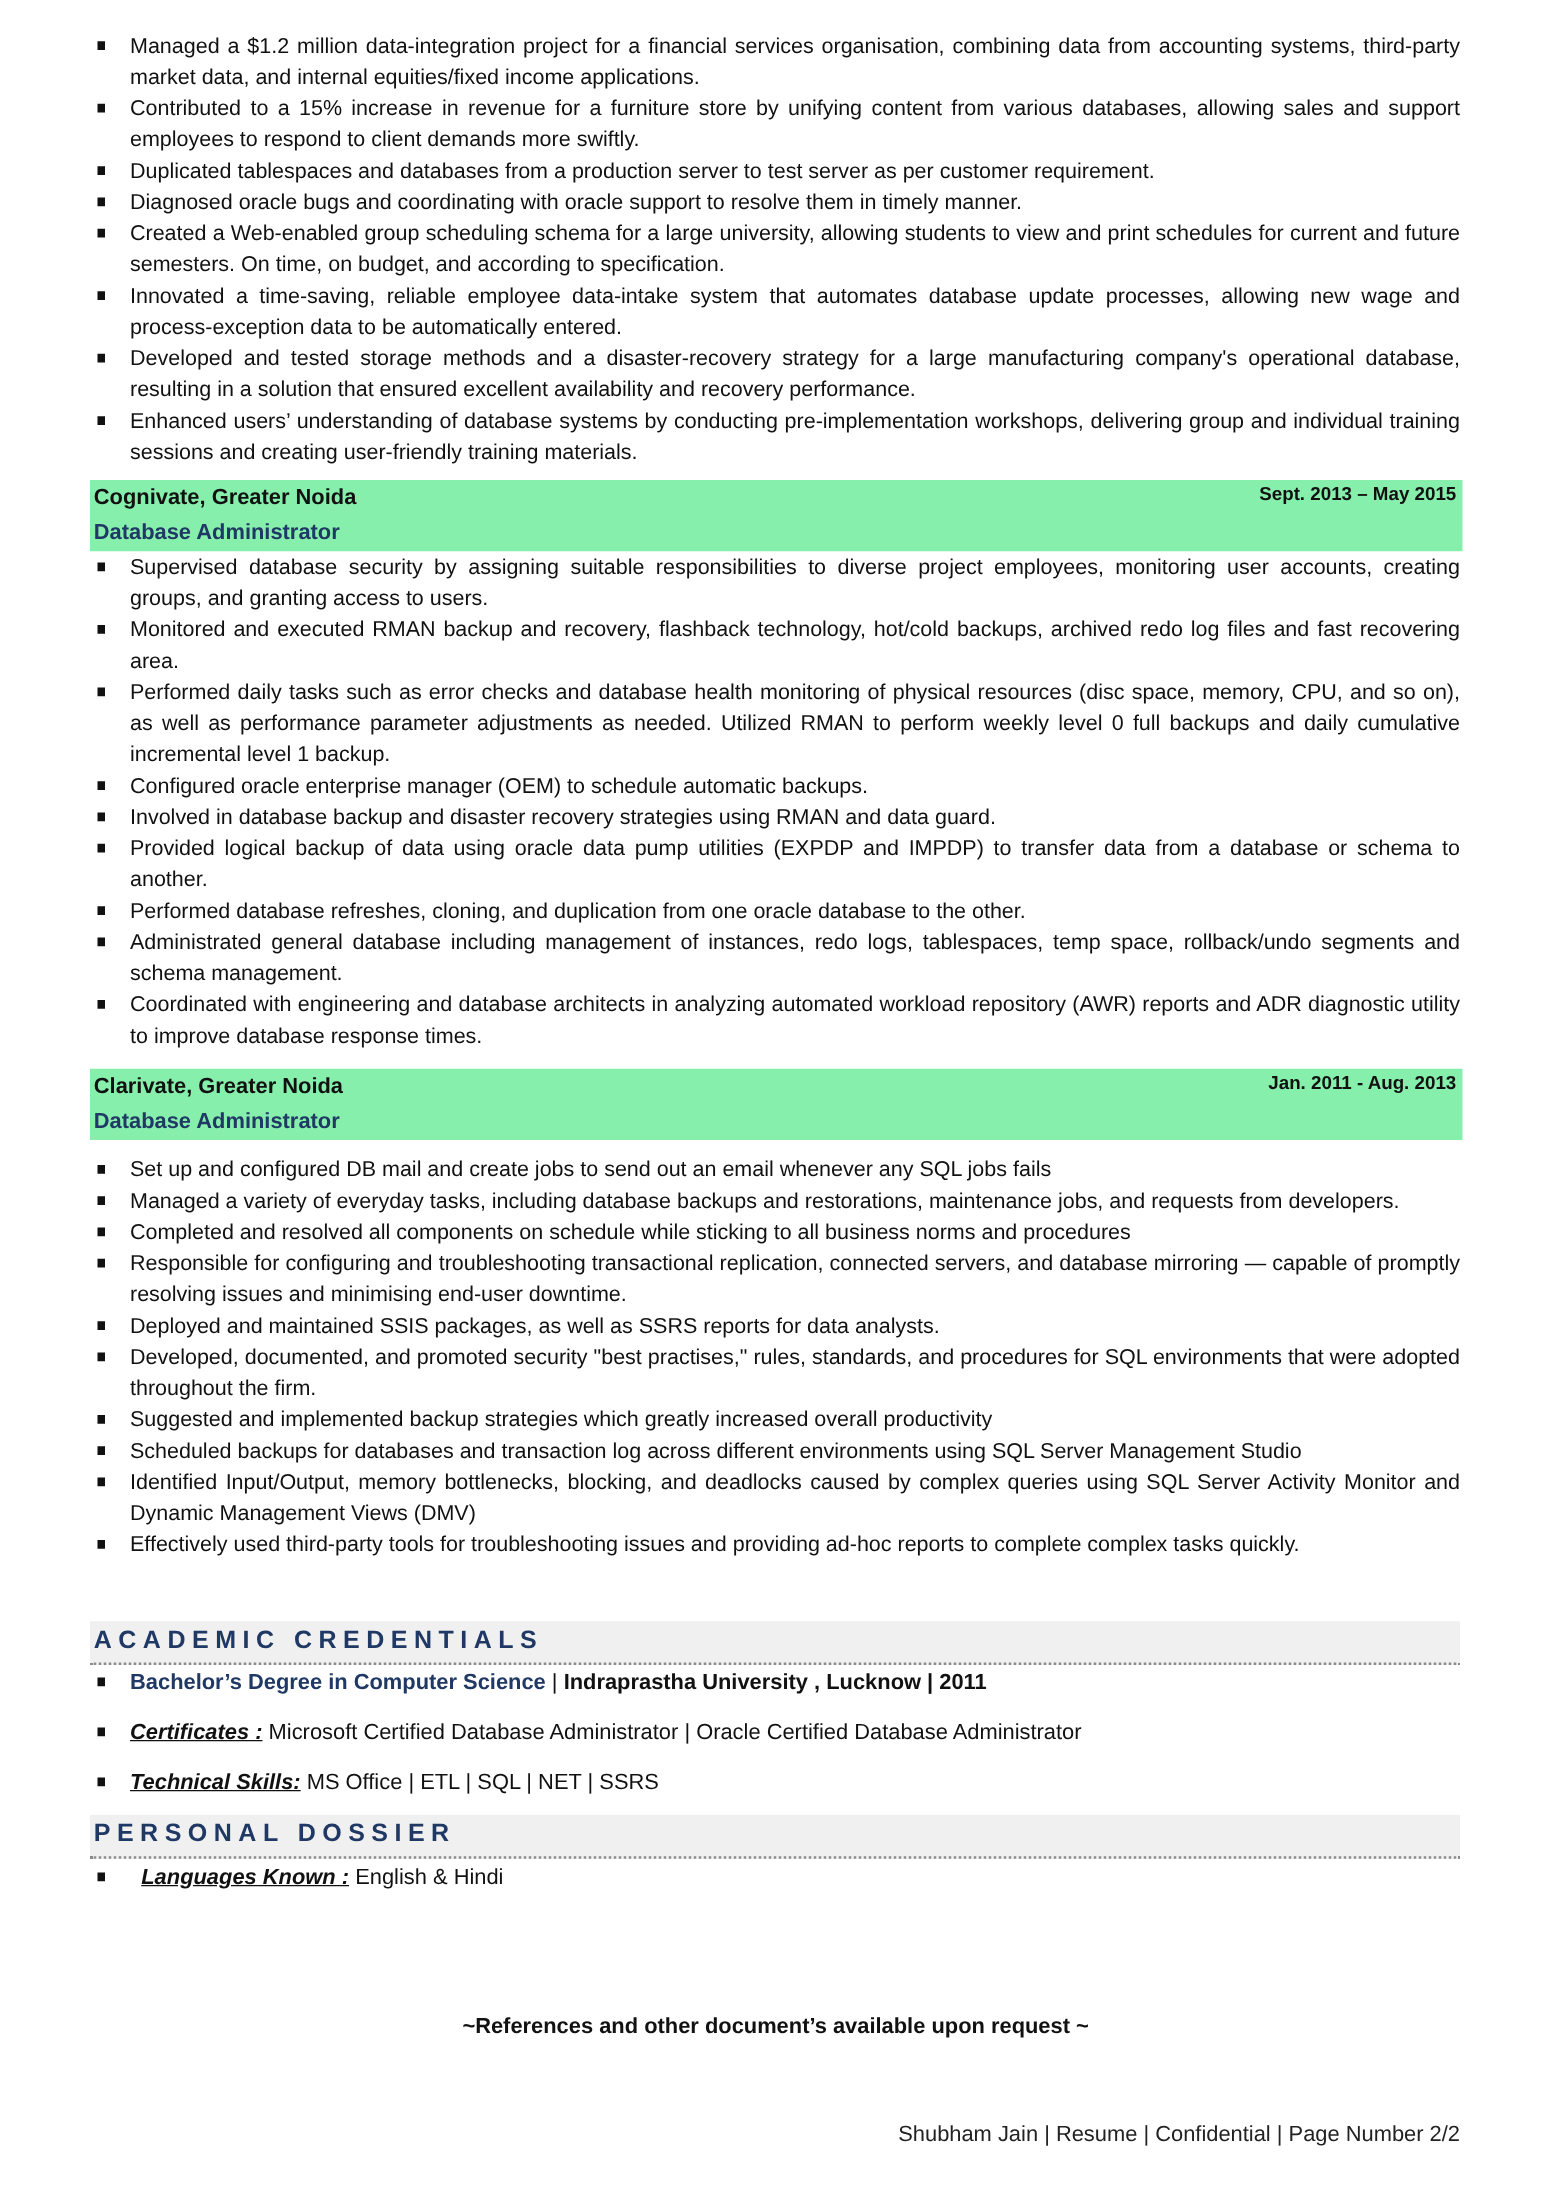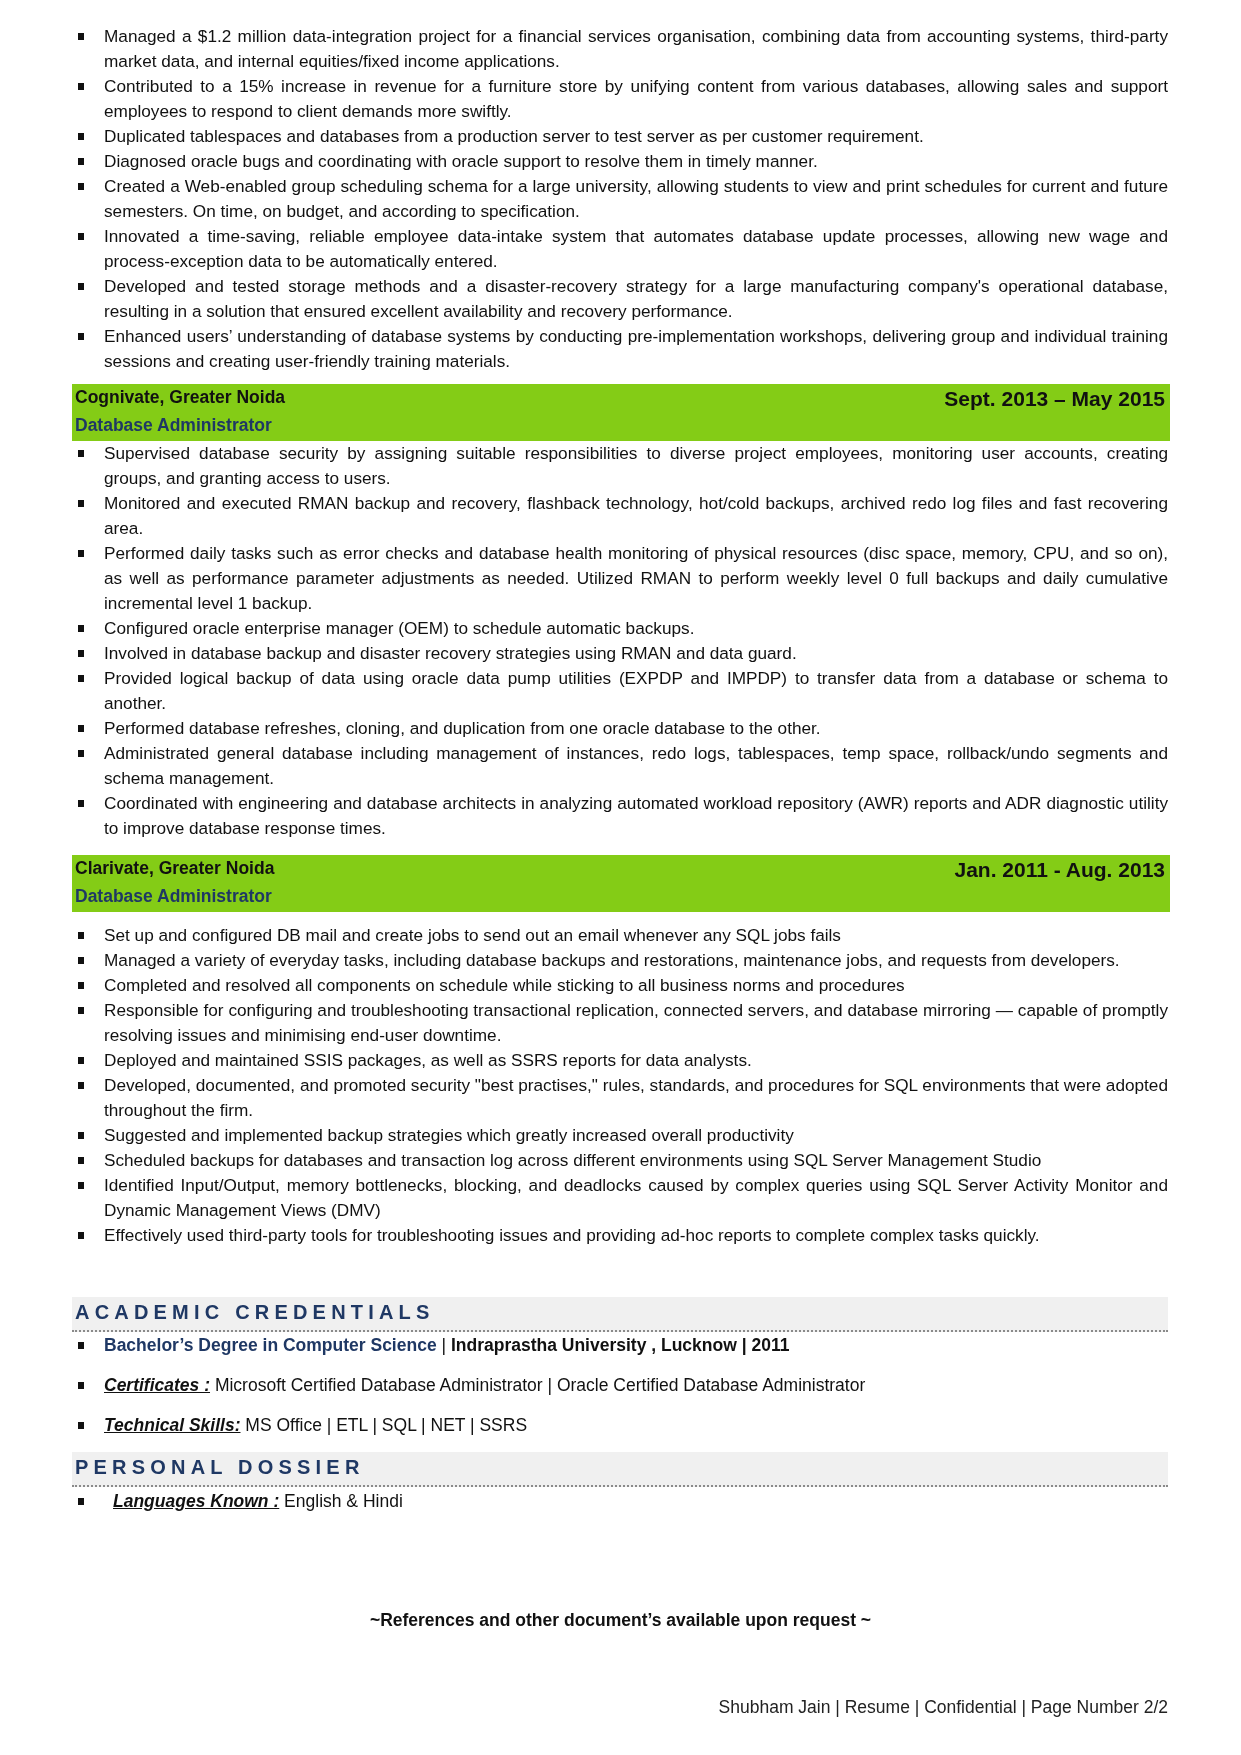--- a/index.html
+++ b/index.html
@@ -5,23 +5,23 @@
   html, body { margin: 0; padding: 0; background: #ffffff; }
   body { width: 1241px; height: 1755px; position: relative; overflow: hidden;
          font-family: "Liberation Sans", sans-serif; color: #111111; }
   .page { position: absolute; left: 0; top: 0; width: 1241px; height: 1755px; border-radius: 20px; }
 
   .bullets { position: absolute; left: 75px; width: 1093px; margin: 0; padding: 0; list-style: none; }
   .bullets li { position: relative; padding-left: 29px; font-size: 17.2px; line-height: 25px;
                 text-align: justify; margin: 0; }
   .bullets li .sq { position: absolute; left: 3px; top: 9px; width: 6px; height: 7px; background: #111; }
 
-  .job-band { position: absolute; left: 72px; width: 1098px; height: 57px; background: #84cc16; }
+  .job-band { position: absolute; left: 72px; width: 1098px; height: 57px; background: #86efac; }
   .job-band .company { position: absolute; left: 3px; top: 3px; font-size: 17.5px; font-weight: bold; color: #111; }
-  .job-band .dates { position: absolute; right: 5px; top: 3px; font-size: 21px; font-weight: bold; color: #111; }
+  .job-band .dates { position: absolute; right: 5px; top: 3px; font-size: 15px; font-weight: bold; color: #111; }
   .job-band .role { position: absolute; left: 3px; top: 31px; font-size: 17.5px; font-weight: bold; color: #1f3864; }
 
   .section-band { position: absolute; left: 72px; width: 1096px; height: 33px; background: #f0f0f0;
                   border-bottom: 2px dotted #8a8a8a; }
   .section-band .title { position: absolute; left: 3px; top: 4px; font-size: 20px; font-weight: bold;
                          letter-spacing: 5.2px; color: #1f3864; }
 
   .edu { position: absolute; left: 75px; width: 1093px; font-size: 17.5px; line-height: 25px; }
   .edu .sq { position: absolute; left: 3px; top: 9px; width: 6px; height: 7px; background: #111; }
   .edu .txt { position: absolute; left: 29px; top: 0; white-space: nowrap; }

